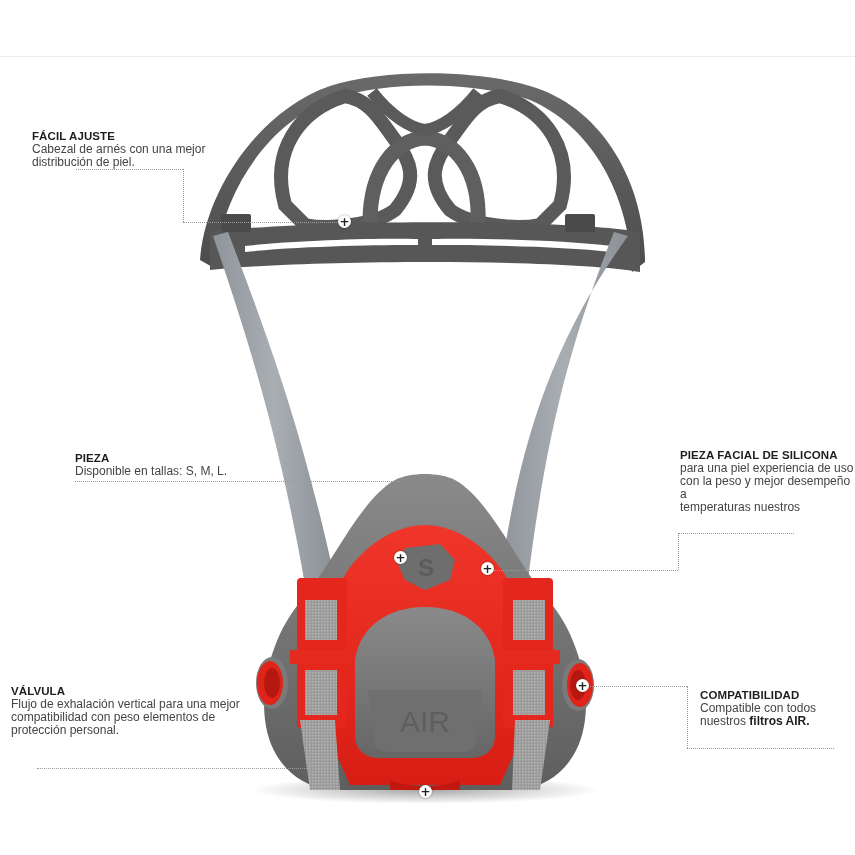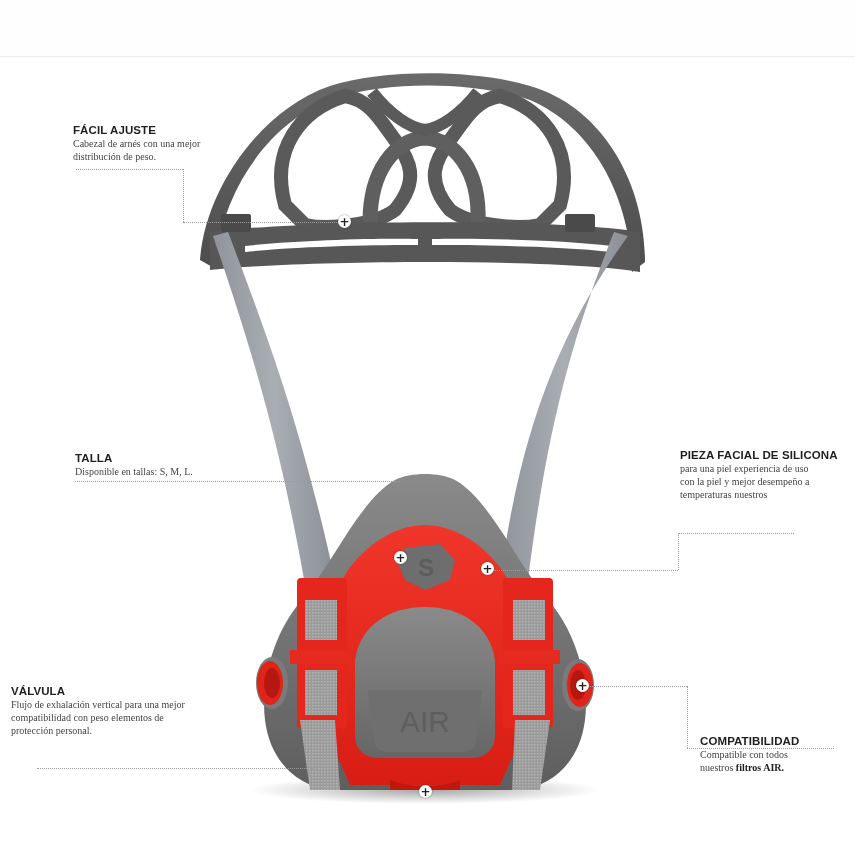--- a/index.html
+++ b/index.html
@@ -1,21 +1,21 @@
 <!DOCTYPE html>
 <html><head>
 <meta charset="utf-8">
 <style>
   html, body { margin: 0; padding: 0; background: #ffffff; }
   body { width: 855px; height: 855px; position: relative; overflow: hidden; font-family: "Liberation Sans", sans-serif; }
   .top-band { position: absolute; left: 0; top: 0; width: 855px; height: 56px; background: #fefefe; border-bottom: 1px solid #ececec; }
   .stage { position: absolute; left: 0; top: 0; width: 855px; height: 855px; }
   .callout { position: absolute; color: #3a3a3a; }
   .callout .title { font-family: "Liberation Sans", sans-serif; font-weight: 700; font-size: 11.5px; color: #1e1e1e; letter-spacing: 0.1px; line-height: 14px; }
-  .callout .desc { font-family: Liberation Serif, serif; font-size: 10px; line-height: 13px; color: #444; }
+  .callout .desc { font-family: Liberation Sans, sans-serif; font-size: 12px; line-height: 13px; color: #444; }
   .callout .desc b { color: #1e1e1e; }
   .leader { position: absolute; border-color: #9a9a9a; border-style: dotted; border-width: 0; }
   .plus { position: absolute; width: 13px; height: 13px; border-radius: 50%; background: #ffffff; box-shadow: 0 0 2px rgba(0,0,0,0.45); display: flex; align-items: center; justify-content: center; font-family: "DejaVu Sans", sans-serif; font-size: 12px; font-weight: 700; color: #222; line-height: 1; cursor: pointer; }
   .plus span { display: block; transform: translateY(-0.5px); }
 </style>
 </head>
 <body>
 
 <div class="top-band"></div>
 
@@ -147,42 +147,42 @@
 <div class="plus" style="left:481px; top:562px;">
     <span>+</span>
   </div>
 <div class="plus" style="left:576px; top:679px;">
     <span>+</span>
   </div>
 <div class="plus" style="left:419px; top:785px;">
     <span>+</span>
   </div>
 
-<div class="callout" style="left:32px; top:123px;margin-left:41px;">
+<div class="callout" style="left:32px; top:129px;">
   <div class="title">FÁCIL AJUSTE</div>
   <div class="desc">Cabezal de arnés con una mejor</div>
-  <div class="desc">distribución de peso.</div>
+  <div class="desc">distribución de piel.</div>
 </div>
 
 <div class="callout" style="left:75px; top:451px;">
-  <div class="title">TALLA</div>
+  <div class="title">PIEZA</div>
   <div class="desc">Disponible en tallas: S, M, L.</div>
 </div>
 
 <div class="callout" style="left:680px; top:448px;">
   <div class="title">PIEZA FACIAL DE SILICONA</div>
   <div class="desc">para una piel experiencia de uso</div>
-  <div class="desc">con la piel y mejor desempeño a</div>
+  <div class="desc">con la peso y mejor desempeño a</div>
   <div class="desc">temperaturas nuestros</div>
 </div>
 
 <div class="callout" style="left:11px; top:684px;">
   <div class="title">VÁLVULA</div>
   <div class="desc">Flujo de exhalación vertical para una mejor</div>
   <div class="desc">compatibilidad con peso elementos de</div>
   <div class="desc">protección personal.</div>
 </div>
 
-<div class="callout" style="left:700px; top:734px;">
+<div class="callout" style="left:700px; top:688px;">
   <div class="title">COMPATIBILIDAD</div>
   <div class="desc">Compatible con todos</div>
   <div class="desc"><span>nuestros </span><b>filtros AIR.</b></div>
 </div>
 
 </body></html>

